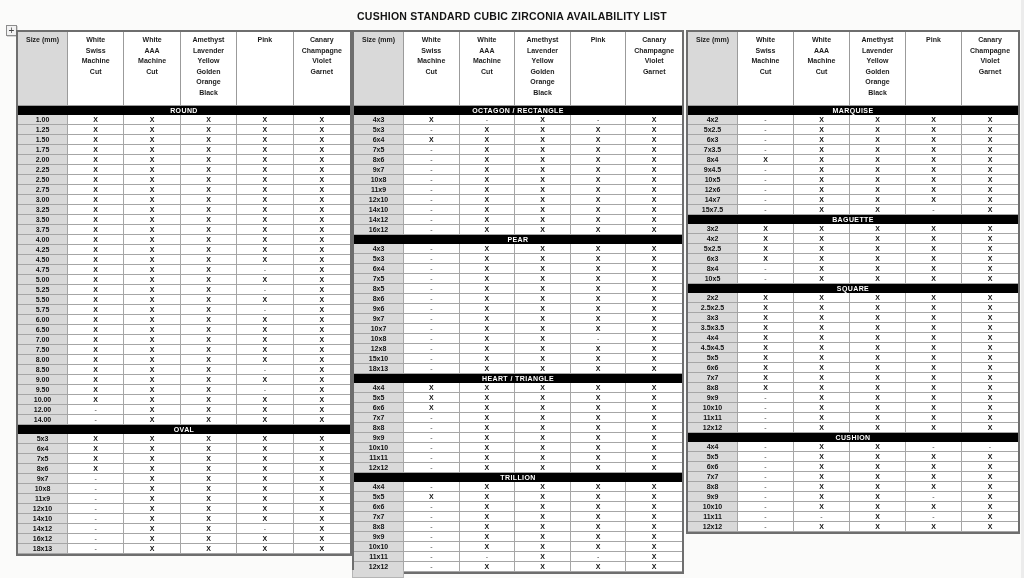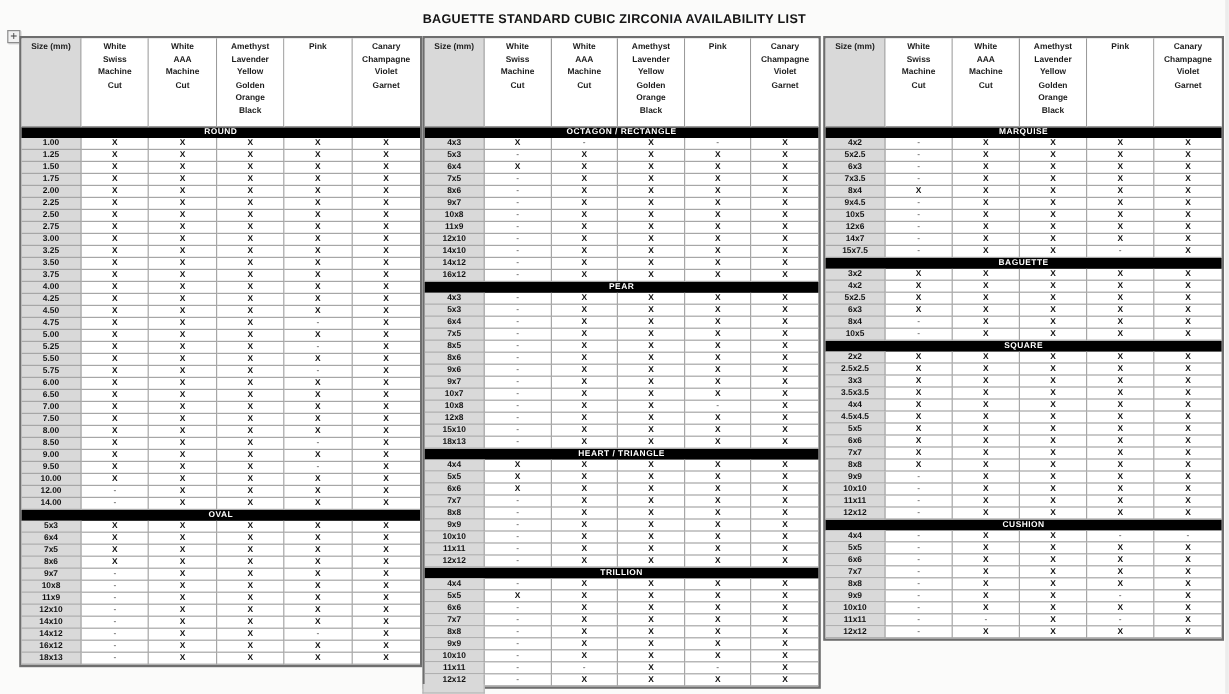--- a/index.html
+++ b/index.html
@@ -57,21 +57,21 @@
     background: #d9d9d9; border: 1px solid #b5b5b5; border-top: none;
   }
   .page-edge {
     position: absolute; right: 0; top: 0; width: 3px; height: 578px;
     background: #ececec;
   }
 </style>
 </head>
 <body>
 
-<div class="page-title">BAGUETTE STANDARD CUBIC ZIRCONIA AVAILABILITY LIST</div>
+<div class="page-title">CUSHION STANDARD CUBIC ZIRCONIA AVAILABILITY LIST</div>
 
 <div class="move-handle">+</div>
 
 <div class="tbl" id="tbl-left">
     <div class="hrow">
       <div class="hcell size-bg">
         <div>Size (mm)</div>
       </div>
       <div class="hcell">
         <div>White</div>

